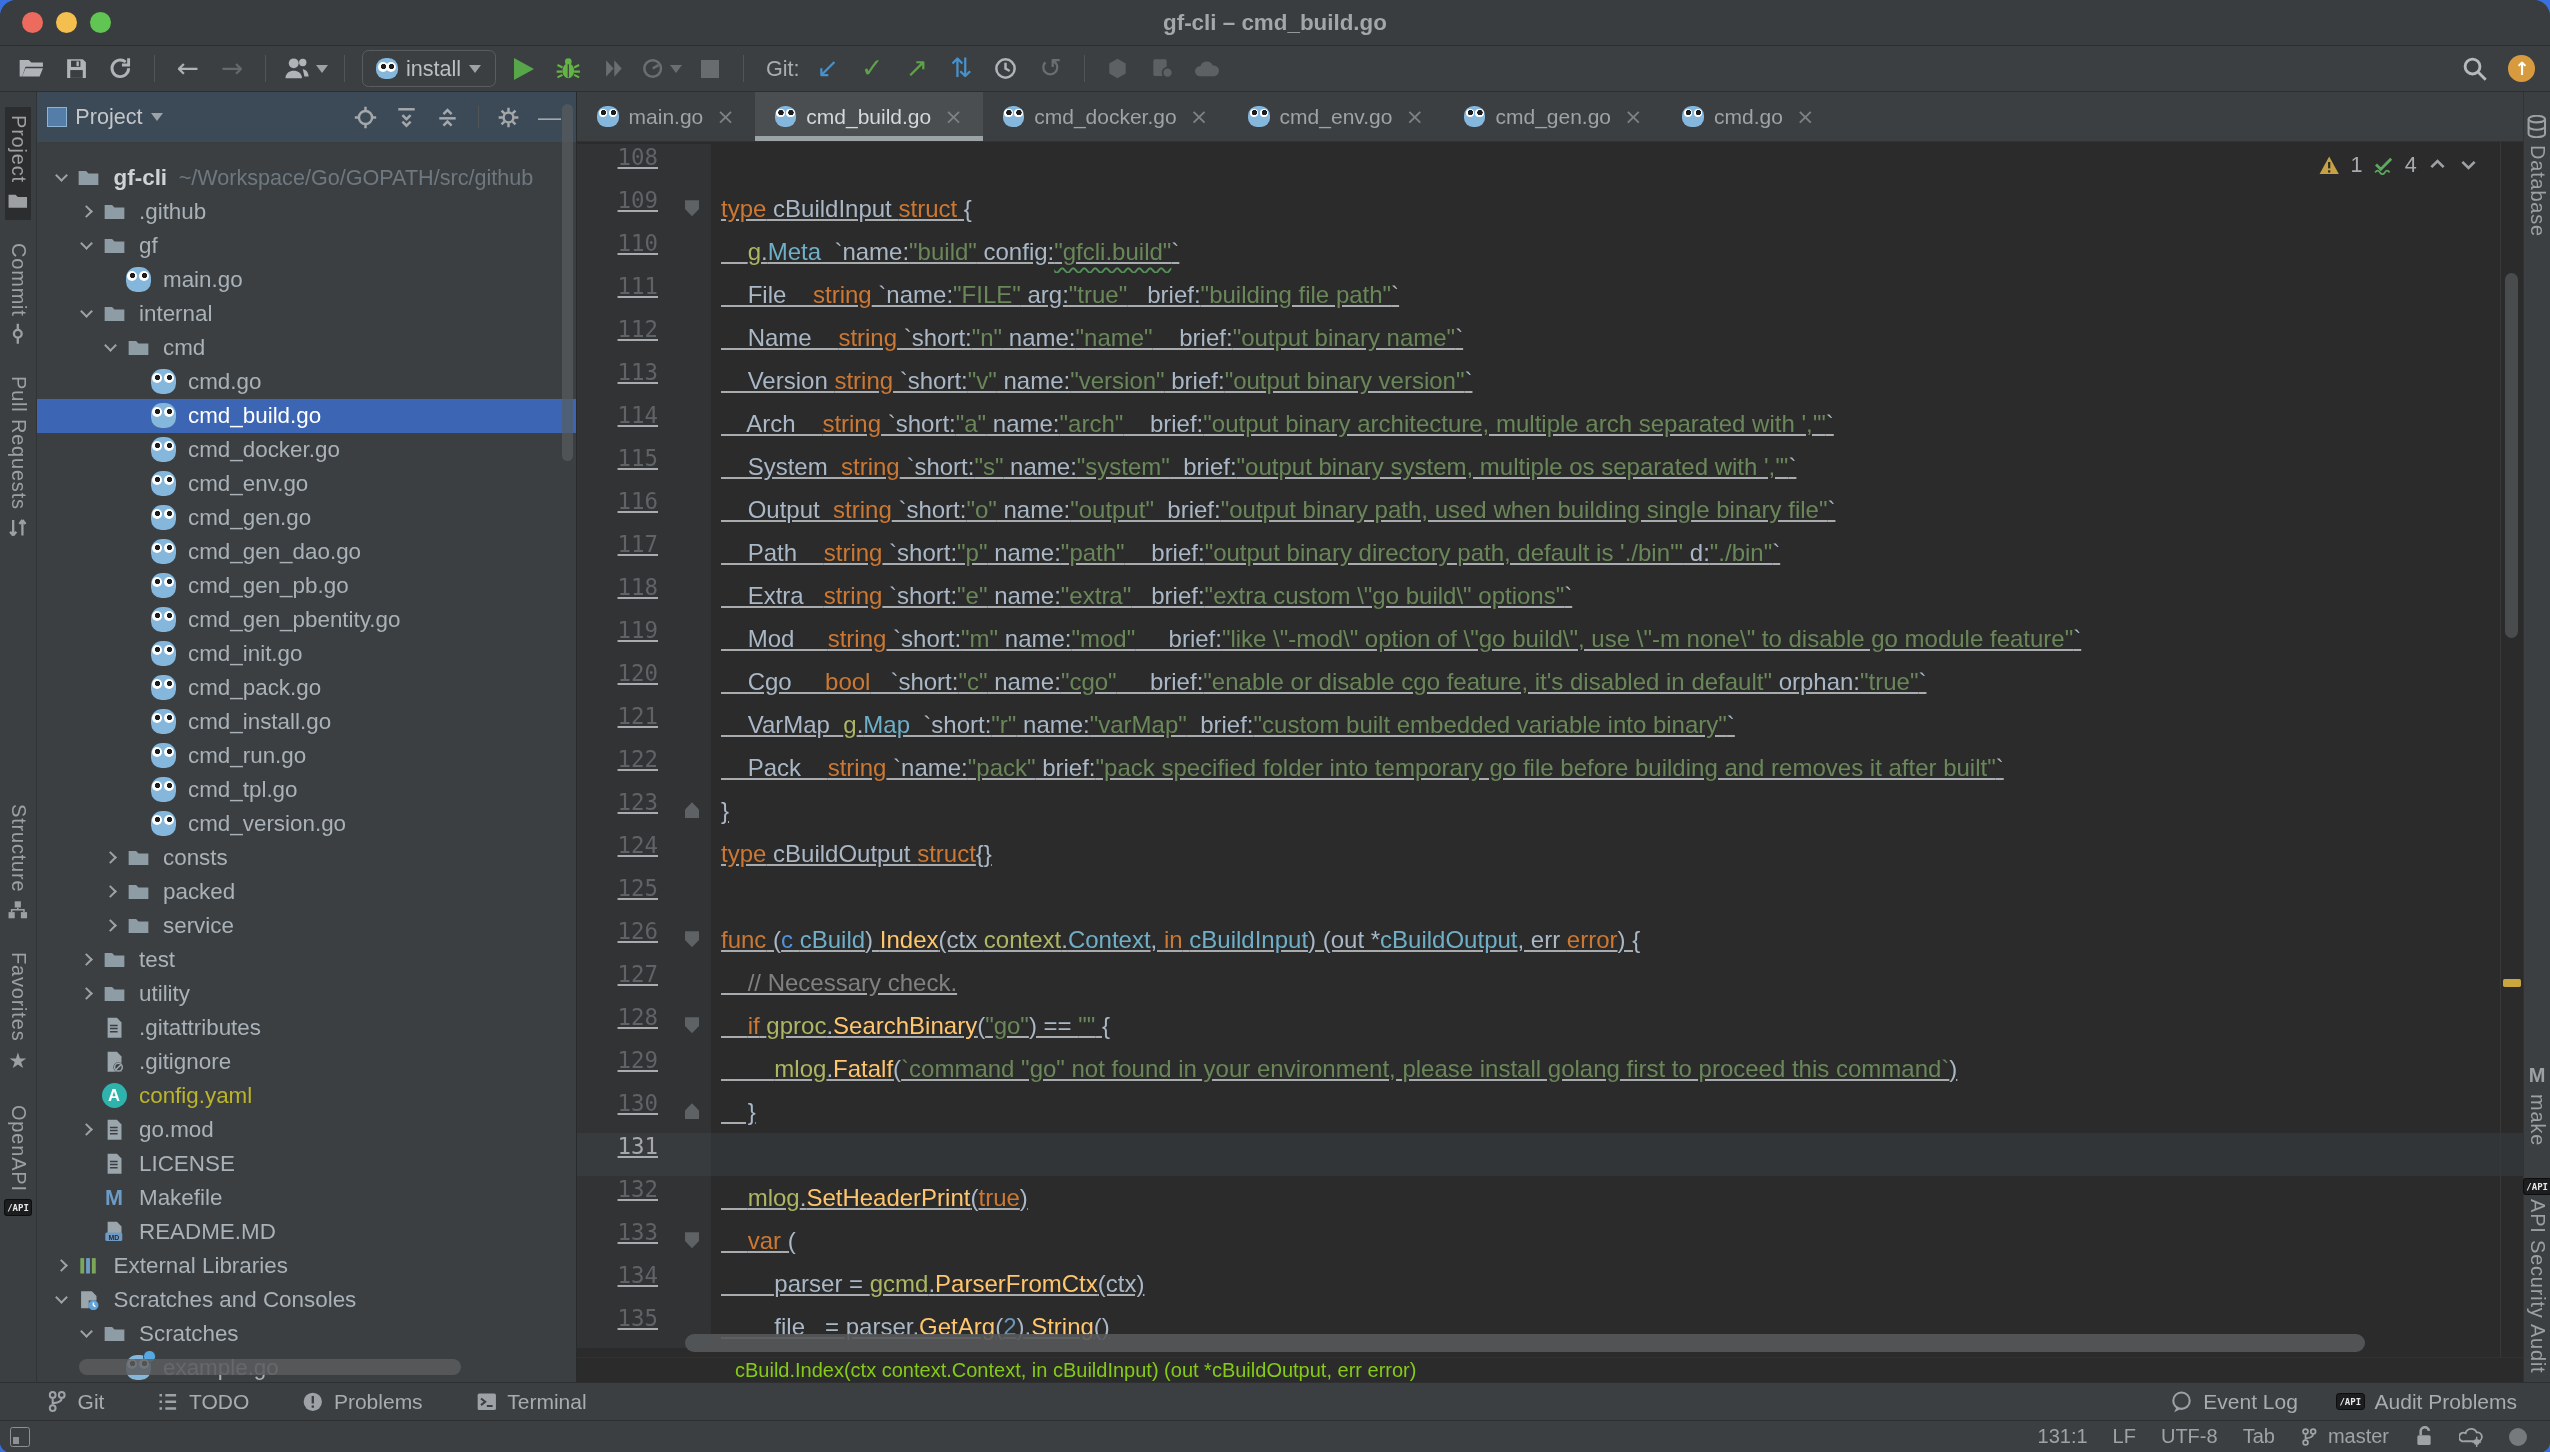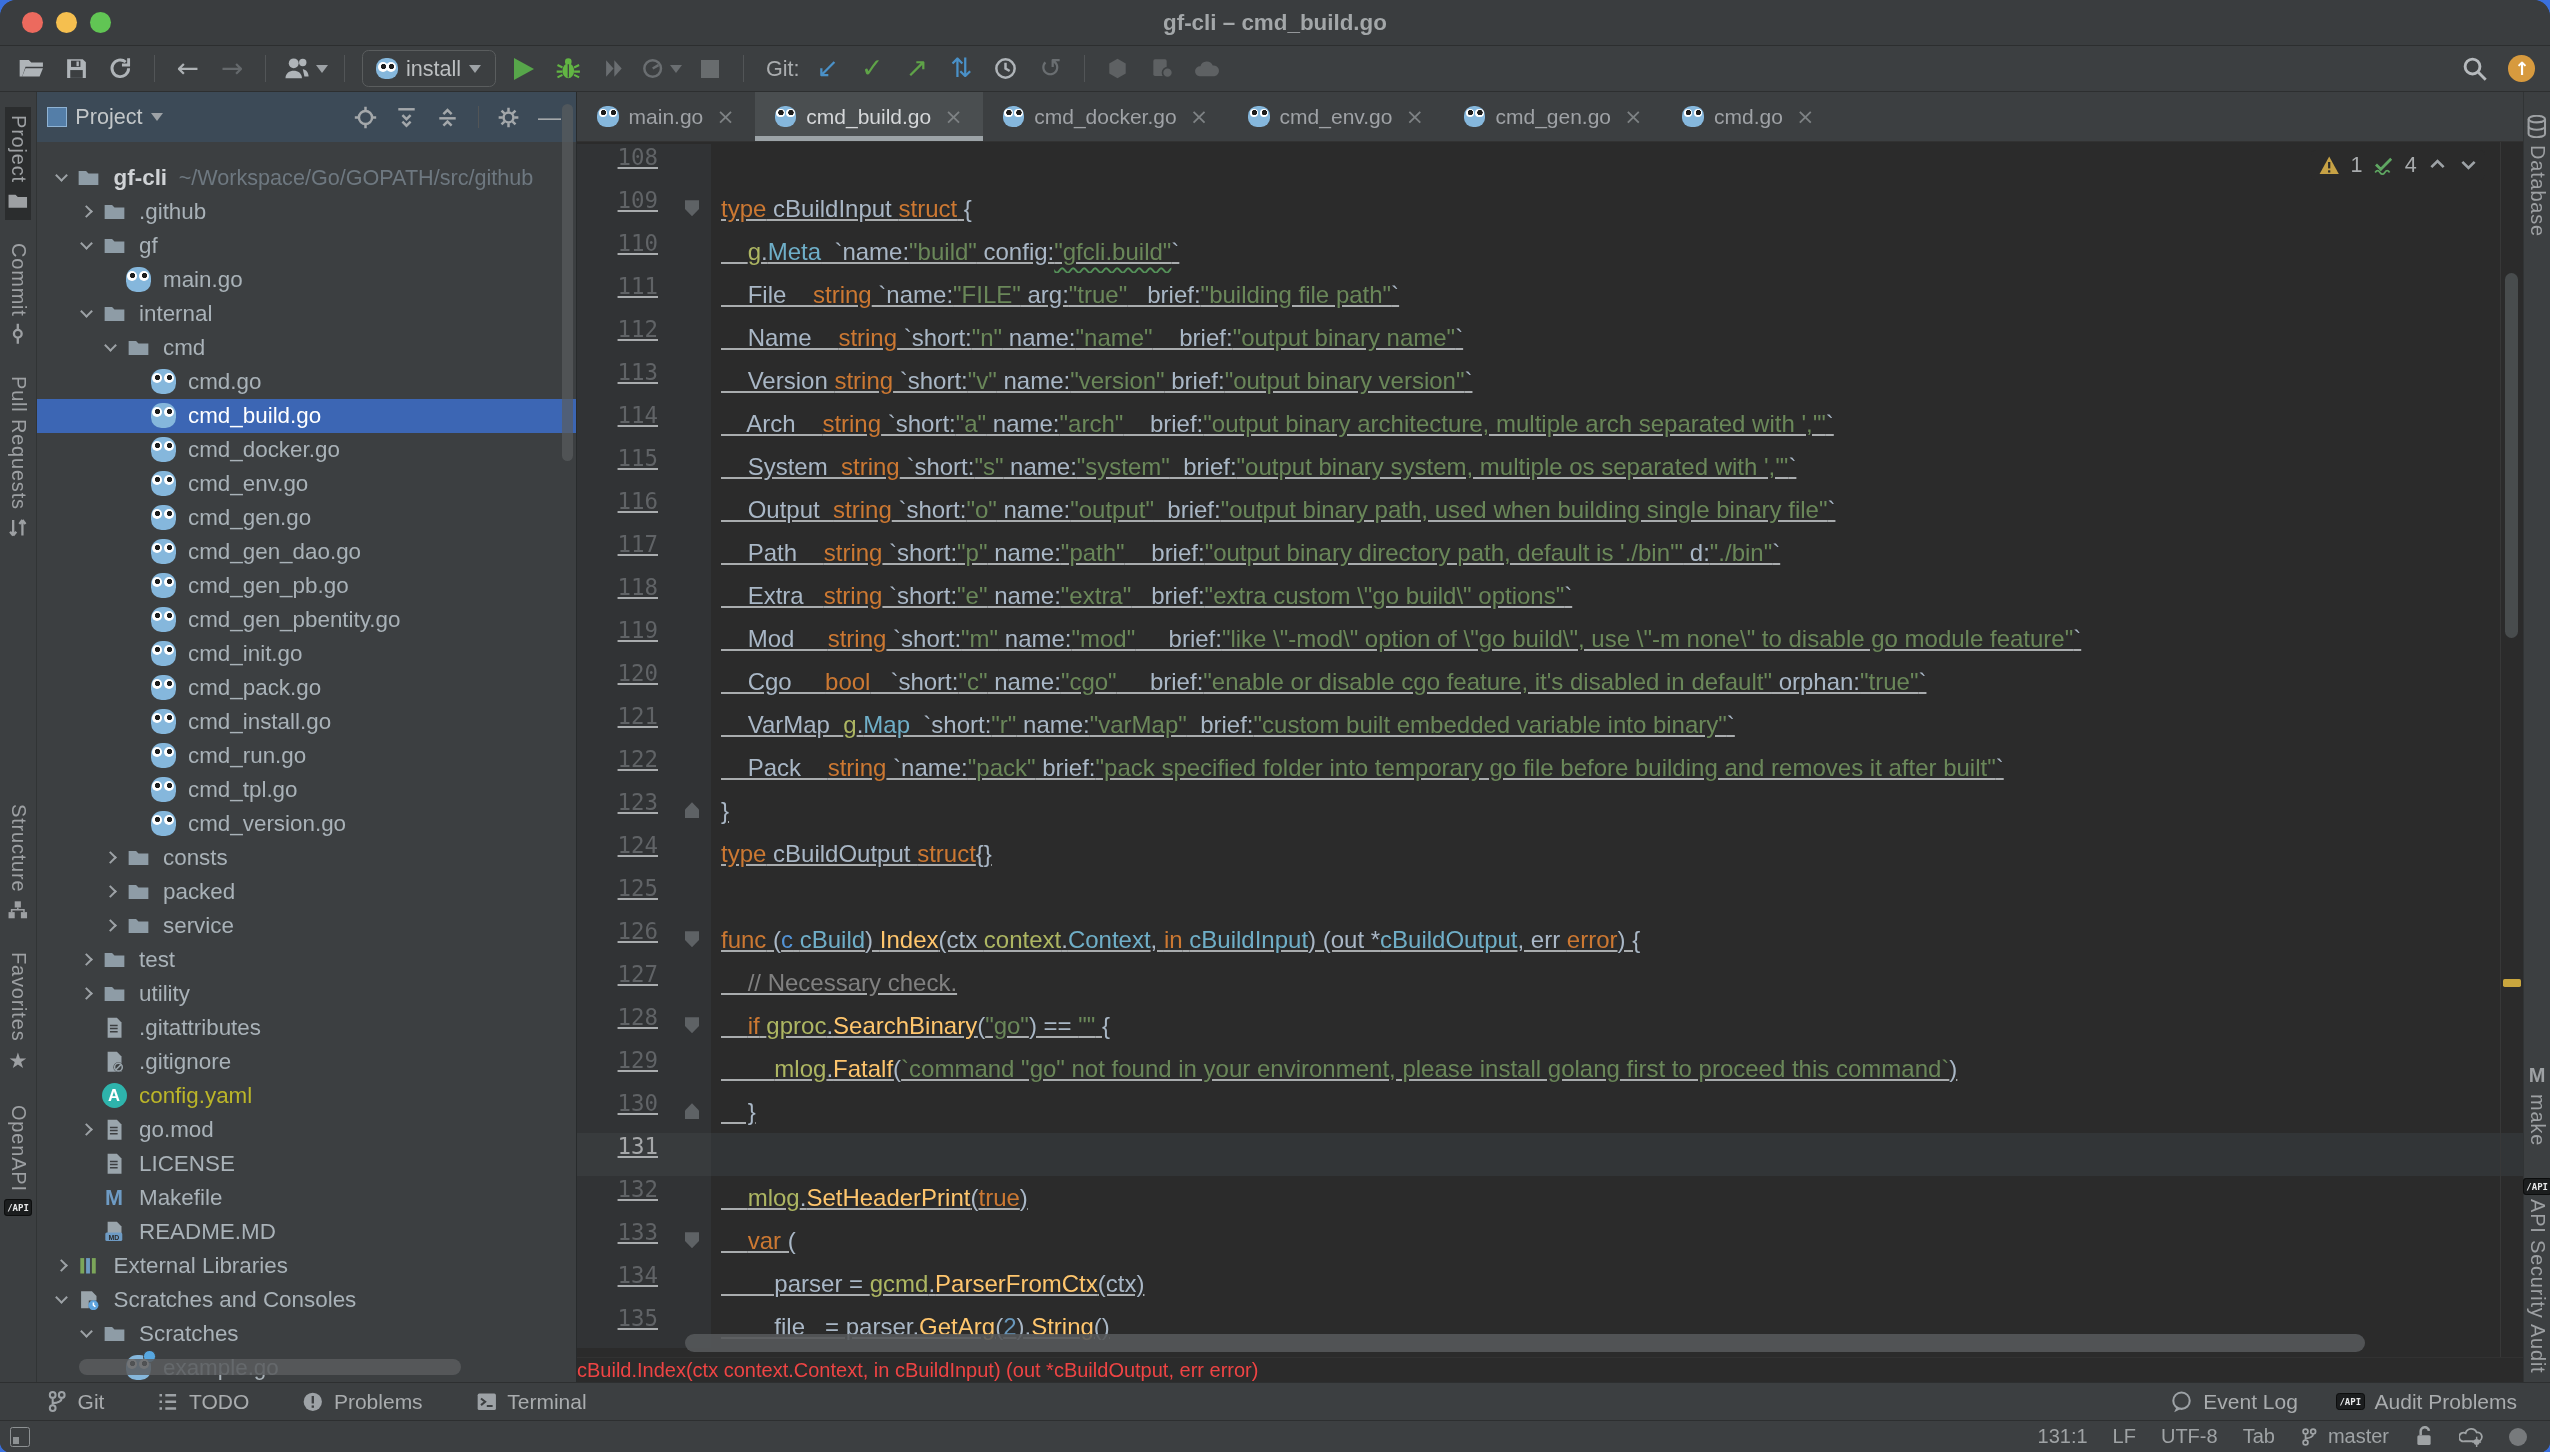--- a/index.html
+++ b/index.html
@@ -91,21 +91,21 @@
   .tk-kw{color:#cc7832;} .tk-id{color:#a9b7c6;} .tk-str{color:#6a8759;}
   .tk-strw{color:#6a8759;text-decoration:underline wavy #549159 1.7px;text-underline-offset:6.6px;}
   .tk-fn{color:#ffc66d;} .tk-pkg{color:#adb662;} .tk-typ{color:#6fafc8;}
   .tk-recv{color:#5394d7;} .tk-cmt{color:#808080;} .tk-num{color:#6897bb;}
 
   .inspect{position:absolute;top:8.3px;right:38px;display:flex;align-items:center;gap:10px;font-size:21.6px;color:#a8abad;background:rgba(43,43,43,.9);padding:1.7px 6.6px;border-radius:5px;}
   .edvscroll{position:absolute;top:131px;right:5px;width:13.3px;height:365px;border-radius:6.6px;background:#4e5254;opacity:.85;}
   .stripecol{position:absolute;top:0;bottom:25px;right:0;width:23px;border-left:0.8px solid #383838;}
   .errmark{position:absolute;right:2.5px;top:837px;width:18px;height:7.5px;background:#c9a63e;border-radius:1.7px;}
   .edhscroll{position:absolute;bottom:30px;left:108px;right:158px;height:18px;border-radius:9px;background:#55585a;opacity:.9;}
-  .breadcrumb{height:25px;background:#2b2b2b;display:flex;align-items:center;font-size:20px;color:#ef4444;border-top:0.8px solid #323232;flex:none;}
+  .breadcrumb{height:25px;background:#2b2b2b;display:flex;align-items:center;padding-left:158px;font-size:20px;color:#84cc16;border-top:0.8px solid #323232;flex:none;}
 
   
   .twbar{height:38px;background:#3c3f41;border-top:0.8px solid #2d2f30;display:flex;align-items:center;padding:0 33px 0 46px;gap:53px;font-size:21px;color:#a9acae;}
   .twitem{display:inline-flex;align-items:center;gap:10px;}
   .tw-right{margin-left:auto;display:flex;gap:38px;align-items:center;}
   .statusbar{height:32px;background:#3c3f41;border-top:0.8px solid #2d2f30;display:flex;align-items:center;padding:0 23px 0 10px;font-size:20px;color:#9fa3a5;}
   .st-right{margin-left:auto;display:flex;align-items:center;gap:25px;}
   .squarebtn{width:20px;height:20px;border:1.7px solid #8d9193;border-radius:2.5px;position:relative;}
   .squarebtn::after{content:"";position:absolute;left:1.7px;bottom:1.7px;width:6.6px;height:6.6px;background:#8d9193;}
   .graydot{width:18px;height:18px;border-radius:50%;background:#777a7c;display:inline-block;}

